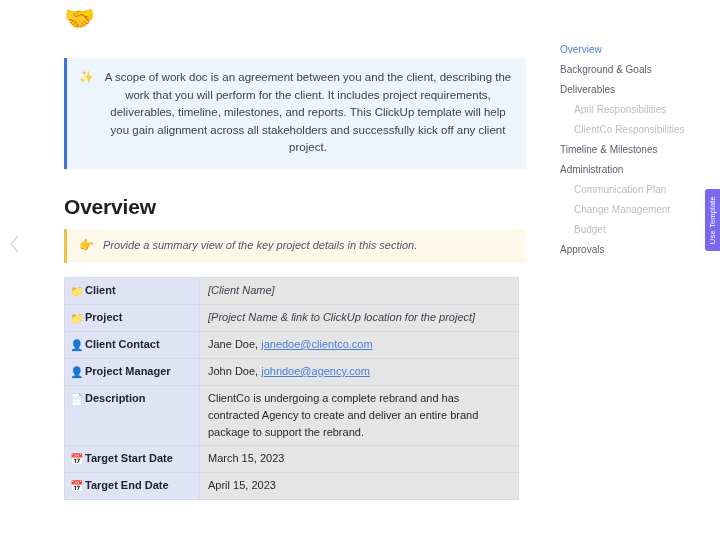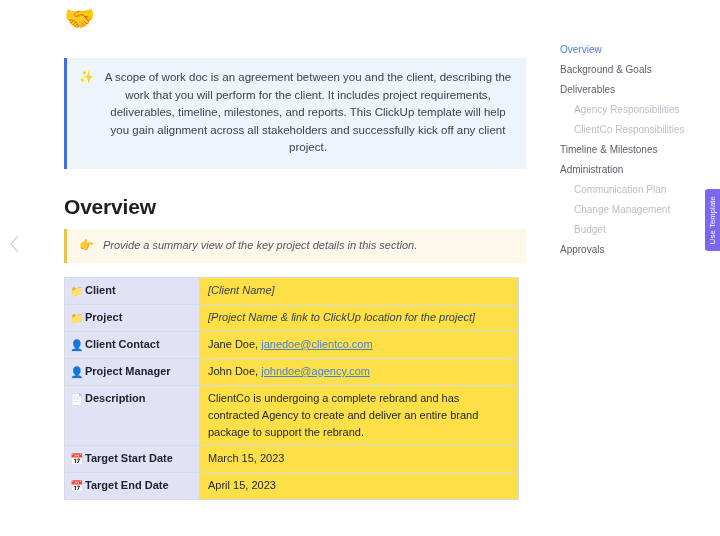--- a/index.html
+++ b/index.html
@@ -128,21 +128,21 @@
   .cell-label .row-ico {
     display: inline-block;
     width: 13px;
     margin-right: 2px;
     text-align: center;
     font-weight: normal;
     vertical-align: -1px;
   }
   .cell-value {
     padding: 4px 8px 4px 8px;
-    background: #fde047;
+    background: #e5e5e5;
     color: #24282f;
   }
   .placeholder {
     font-style: italic;
     color: #3a3f49;
   }
   .link {
     color: #4a7fd6;
     text-decoration: underline;
   }
@@ -251,21 +251,21 @@
             <td class="cell-value"><span>April 15, 2023</span></td>
           </tr>
         </tbody>
     </table>
   </div>
 
   <nav class="toc" id="toc-list">
       <div class="toc-item active">Overview</div>
       <div class="toc-item">Background &amp; Goals</div>
       <div class="toc-item">Deliverables</div>
-      <div class="toc-item sub">Agency Responsibilities</div>
+      <div class="toc-item sub">April Responsibilities</div>
       <div class="toc-item sub">ClientCo Responsibilities</div>
       <div class="toc-item">Timeline &amp; Milestones</div>
       <div class="toc-item">Administration</div>
       <div class="toc-item sub">Communication Plan</div>
       <div class="toc-item sub">Change Management</div>
       <div class="toc-item sub">Budget</div>
       <div class="toc-item">Approvals</div>
     </nav>
 
   <div class="side-tab">

